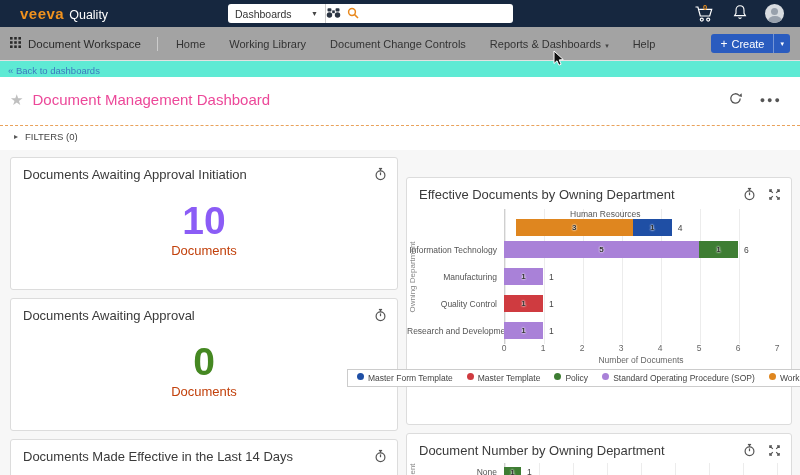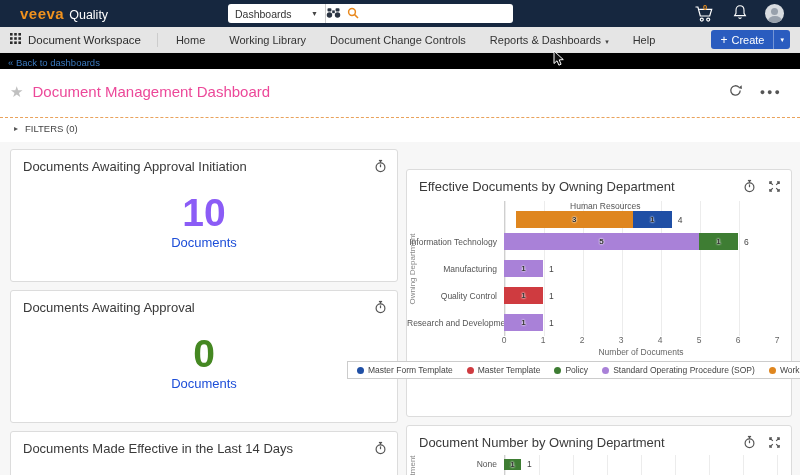--- a/index.html
+++ b/index.html
@@ -20,53 +20,53 @@
     font-family:"Liberation Sans","DejaVu Sans",sans-serif;}
   .searchbar input::placeholder{color:#b4b4b4;}
   .search-icons{display:flex;align-items:center;gap:6px;padding-right:6px;}
   .topbar-right{margin-left:auto;display:flex;align-items:center;gap:18px;margin-right:4px;}
   .cart{position:relative;width:21px;height:19px;}
   .cart-count{position:absolute;top:-1px;left:9px;font-size:7.5px;font-weight:bold;color:#f0921e;}
   .avatar{width:19px;height:19px;border-radius:50%;background:#d8dce0;overflow:hidden;position:relative;}
   .avatar .head{position:absolute;left:6px;top:3.5px;width:7px;height:7px;border-radius:50%;background:#98a1ac;}
   .avatar .body{position:absolute;left:2.5px;top:11.5px;width:14px;height:10px;border-radius:50%;background:#98a1ac;}
   
-  .navbar{height:26px;background:#e5e5e5;border-bottom:1px solid #e2e2e2;display:flex;align-items:center;
+  .navbar{height:34px;background:#a3a3a3;border-bottom:1px solid #e2e2e2;display:flex;align-items:center;
     padding:12px 10px;font-size:11px;color:#333;}
   .nav-workspace{display:flex;align-items:center;gap:7px;margin-right:16px;font-size:11.5px;color:#2b2b2b;}
   .nav-sep{width:1px;height:14px;background:#ccc;margin-right:18px;}
   .nav-item{margin-right:24px;cursor:default;white-space:nowrap;}
   .nav-item .caret{font-size:7px;margin-left:4px;color:#444;}
   .create-btn{margin-left:auto;display:flex;align-items:stretch;background:#2a5cbf;border-radius:3px;
     color:#fff;font-size:11px;height:19px;overflow:hidden;}
   .create-main{display:flex;align-items:center;gap:4px;padding:0 9px;}
   .create-plus{font-size:12px;line-height:1;}
   .create-caret{display:flex;align-items:center;padding:0 6px;border-left:1px solid rgba(255,255,255,.35);font-size:7px;}
   
-  .back-row{background:#000000;padding:4px 8px 1px;font-size:9.5px;}
+  .back-row{background:#5eead4;padding:4px 8px 1px;font-size:9.5px;}
   .back-link{color:#3c7abe;text-decoration:none;cursor:pointer;}
   .title-row{background:#fff;display:flex;align-items:center;padding:4px 10px 7px;border-bottom:1px dashed #e9a25b;}
   .star{font-size:15px;color:#c0c0c0;line-height:1;}
   .page-title{font-size:15px;color:#ec4899;font-weight:400;margin-left:9px;}
   .title-actions{margin-left:auto;display:flex;align-items:center;gap:18px;margin-right:8px;}
   .more-dots{font-size:9px;letter-spacing:2px;color:#555;}
   .filters-row{background:#fff;padding:5px 14px 8px;font-size:9.5px;color:#444;display:flex;align-items:center;gap:7px;}
   .filters-caret{font-size:8px;color:#555;}
   
   .content{display:flex;gap:8px;padding:7px 8px 0 10px;align-items:flex-start;}
   .col-left{width:388px;display:flex;flex-direction:column;gap:8px;}
   .col-right{width:386px;display:flex;flex-direction:column;gap:8px;}
   .card{background:#fff;border:1px solid #dcdcdc;border-radius:3px;position:relative;}
   .card-title{font-size:13px;color:#3a3a3a;padding:9px 40px 0 12px;line-height:15px;}
   .card-icons{position:absolute;top:9px;right:10px;display:flex;gap:12px;align-items:center;}
   .metric-card{height:133px;}
   .metric-card.clipped{height:160px;}
   .metric-body{display:flex;flex-direction:column;align-items:center;padding-top:17px;}
   .metric-value{font-size:39px;font-weight:bold;line-height:44px;}
-  .metric-unit{font-size:13px;color:#1d4ed8;margin-top:0;}
+  .metric-unit{font-size:13px;color:#c2410c;margin-top:0;}
   .chart-card1{height:248px;margin-top:20px;}
   .chart-card2{height:200px;}
   
   .chart-plot{position:relative;}
   #plot1{height:158px;margin-top:7px;}
   #plot2{height:80px;margin-top:5px;}
   .gridbg{position:absolute;border-left:1px solid #cfcfcf;
     background:repeating-linear-gradient(to right,#ececec 0 1px,transparent 1px var(--step));}
   .crows{position:relative;}
   .crow{display:flex;align-items:center;}
@@ -75,21 +75,21 @@
   .seg{height:100%;display:flex;align-items:center;justify-content:center;font-size:8px;font-weight:bold;color:#333;
     text-shadow:0 0 2px #fff,0 0 2px #fff;overflow:hidden;}
   .segwrap{display:flex;}
   .ctotal{margin-left:6px;font-size:8.5px;color:#444;}
   .ylabel{position:absolute;left:1px;writing-mode:vertical-rl;transform:rotate(180deg) translateY(50%);
     font-size:8px;color:#888;white-space:nowrap;}
   .xtick{position:absolute;transform:translateX(-50%);font-size:8.5px;color:#666;}
   .xaxis-label{position:absolute;text-align:center;font-size:8.5px;color:#666;}
   .legend-wrap{display:flex;justify-content:center;margin-top:2px;}
   .legend-box{display:inline-flex;gap:14px;border:1px solid #ccc;padding:3px 9px;align-items:center;background:#fff;}
-  .legend-item{display:flex;align-items:center;gap:4px;font-size:8.5px;color:#444;white-space:nowrap;}
+  .legend-item{display:flex;align-items:flex-start;gap:4px;font-size:8.5px;color:#444;white-space:nowrap;}
   .legend-dot{width:7px;height:7px;border-radius:50%;flex:none;}
   .cursor{position:absolute;left:553px;top:50px;z-index:50;pointer-events:none;}
 </style>
 </head>
 <body>
 
 <div class="screen">
 
   <header class="topbar">
     <div class="logo">

